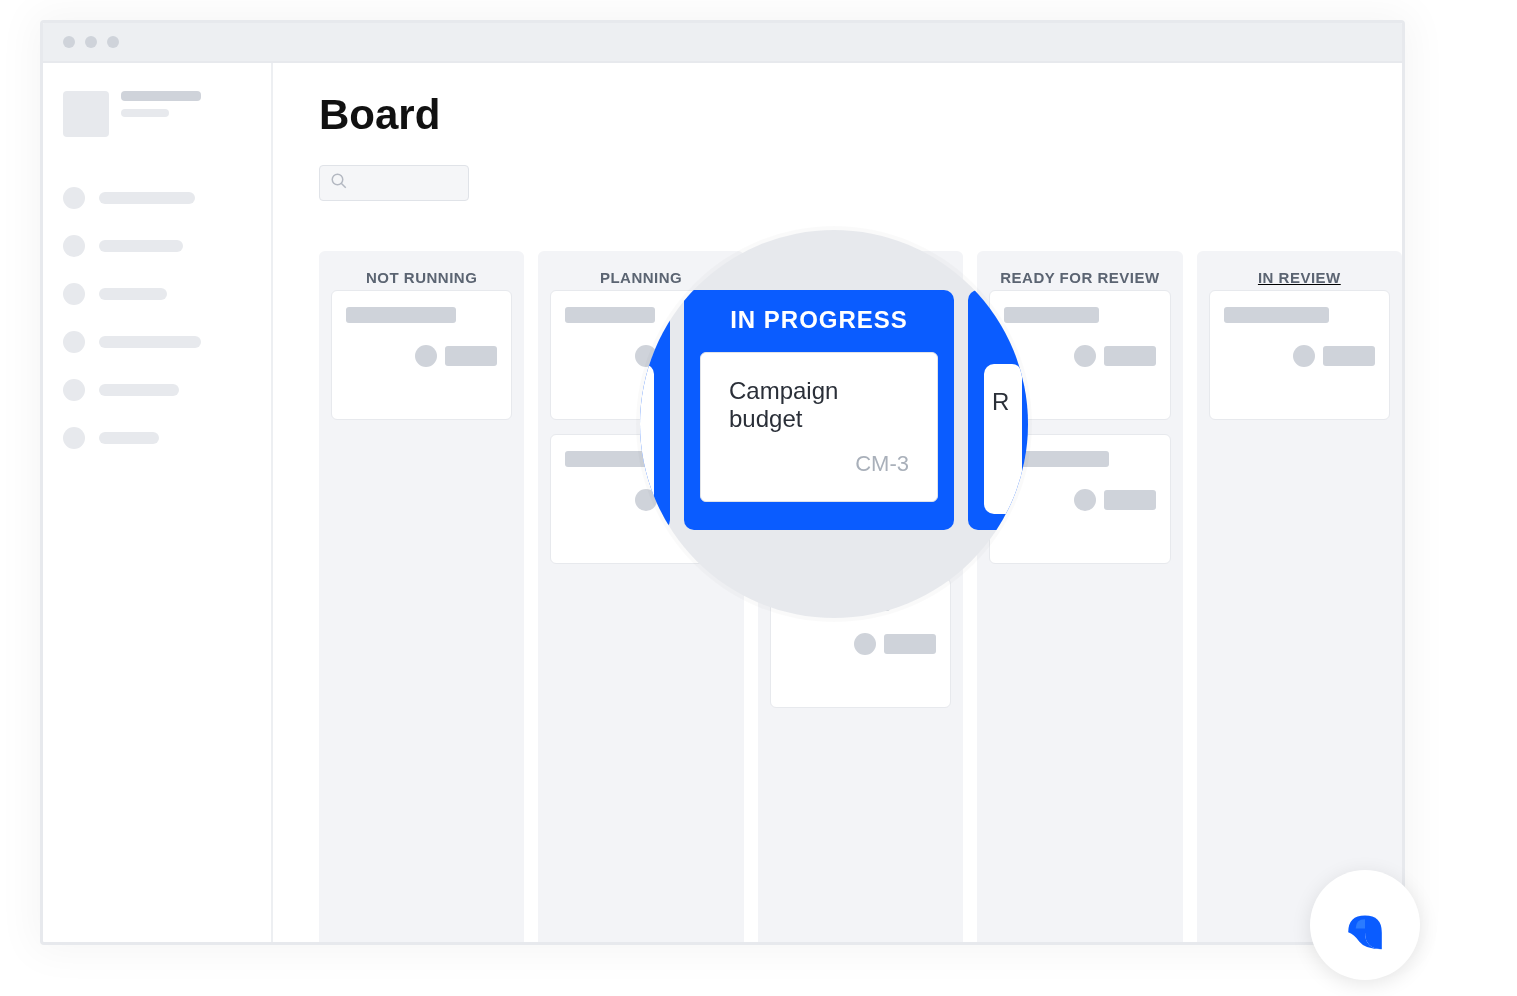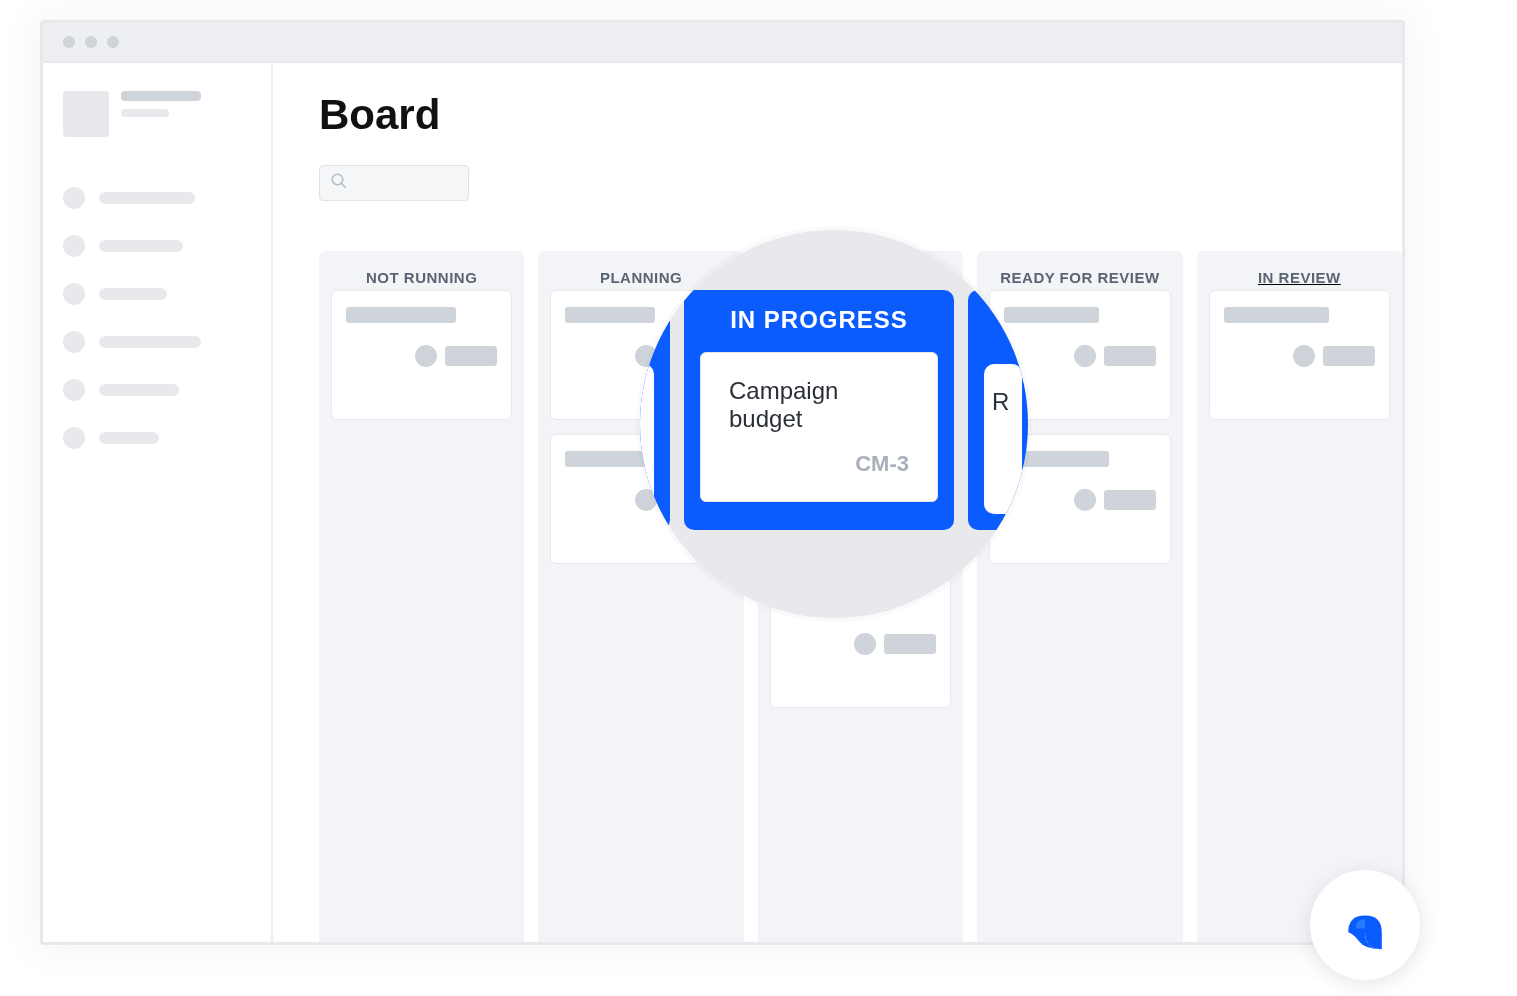--- a/index.html
+++ b/index.html
@@ -90,21 +90,21 @@
     color:#fff; font-weight:700; font-size:24px; text-align:center;
     letter-spacing:1px; margin-bottom:18px;
   }
   .mag-card {
     background:#fff; border:1px solid #e0e3e8; border-radius:6px;
     padding: 24px 28px;
     height: 150px;
     display:flex; flex-direction:column; justify-content:space-between;
   }
   .mag-card-title { font-size:24px; color:#2a2f38; font-weight:500;}
-  .mag-card-id { font-size:22px; color:#a9b0ba; font-weight:700; text-align:right;}
+  .mag-card-id { font-size:22px; color:#a9b0ba; font-weight:400; text-align:right;}
   .mag-side-card { background:#fff; border-radius:10px; height:150px; padding:24px 8px; margin-top:58px;}
   .mag-side-text { font-size:24px; color:#2a2f38; font-weight:500;}
   
   .logo-badge {
     position:absolute;
     left: 1310px; top: 870px;
     width: 110px; height: 110px;
     background:#fff; border-radius:50%;
     box-shadow: 0 4px 20px rgba(0,0,0,0.1);
     display:flex; align-items:center; justify-content:center;

